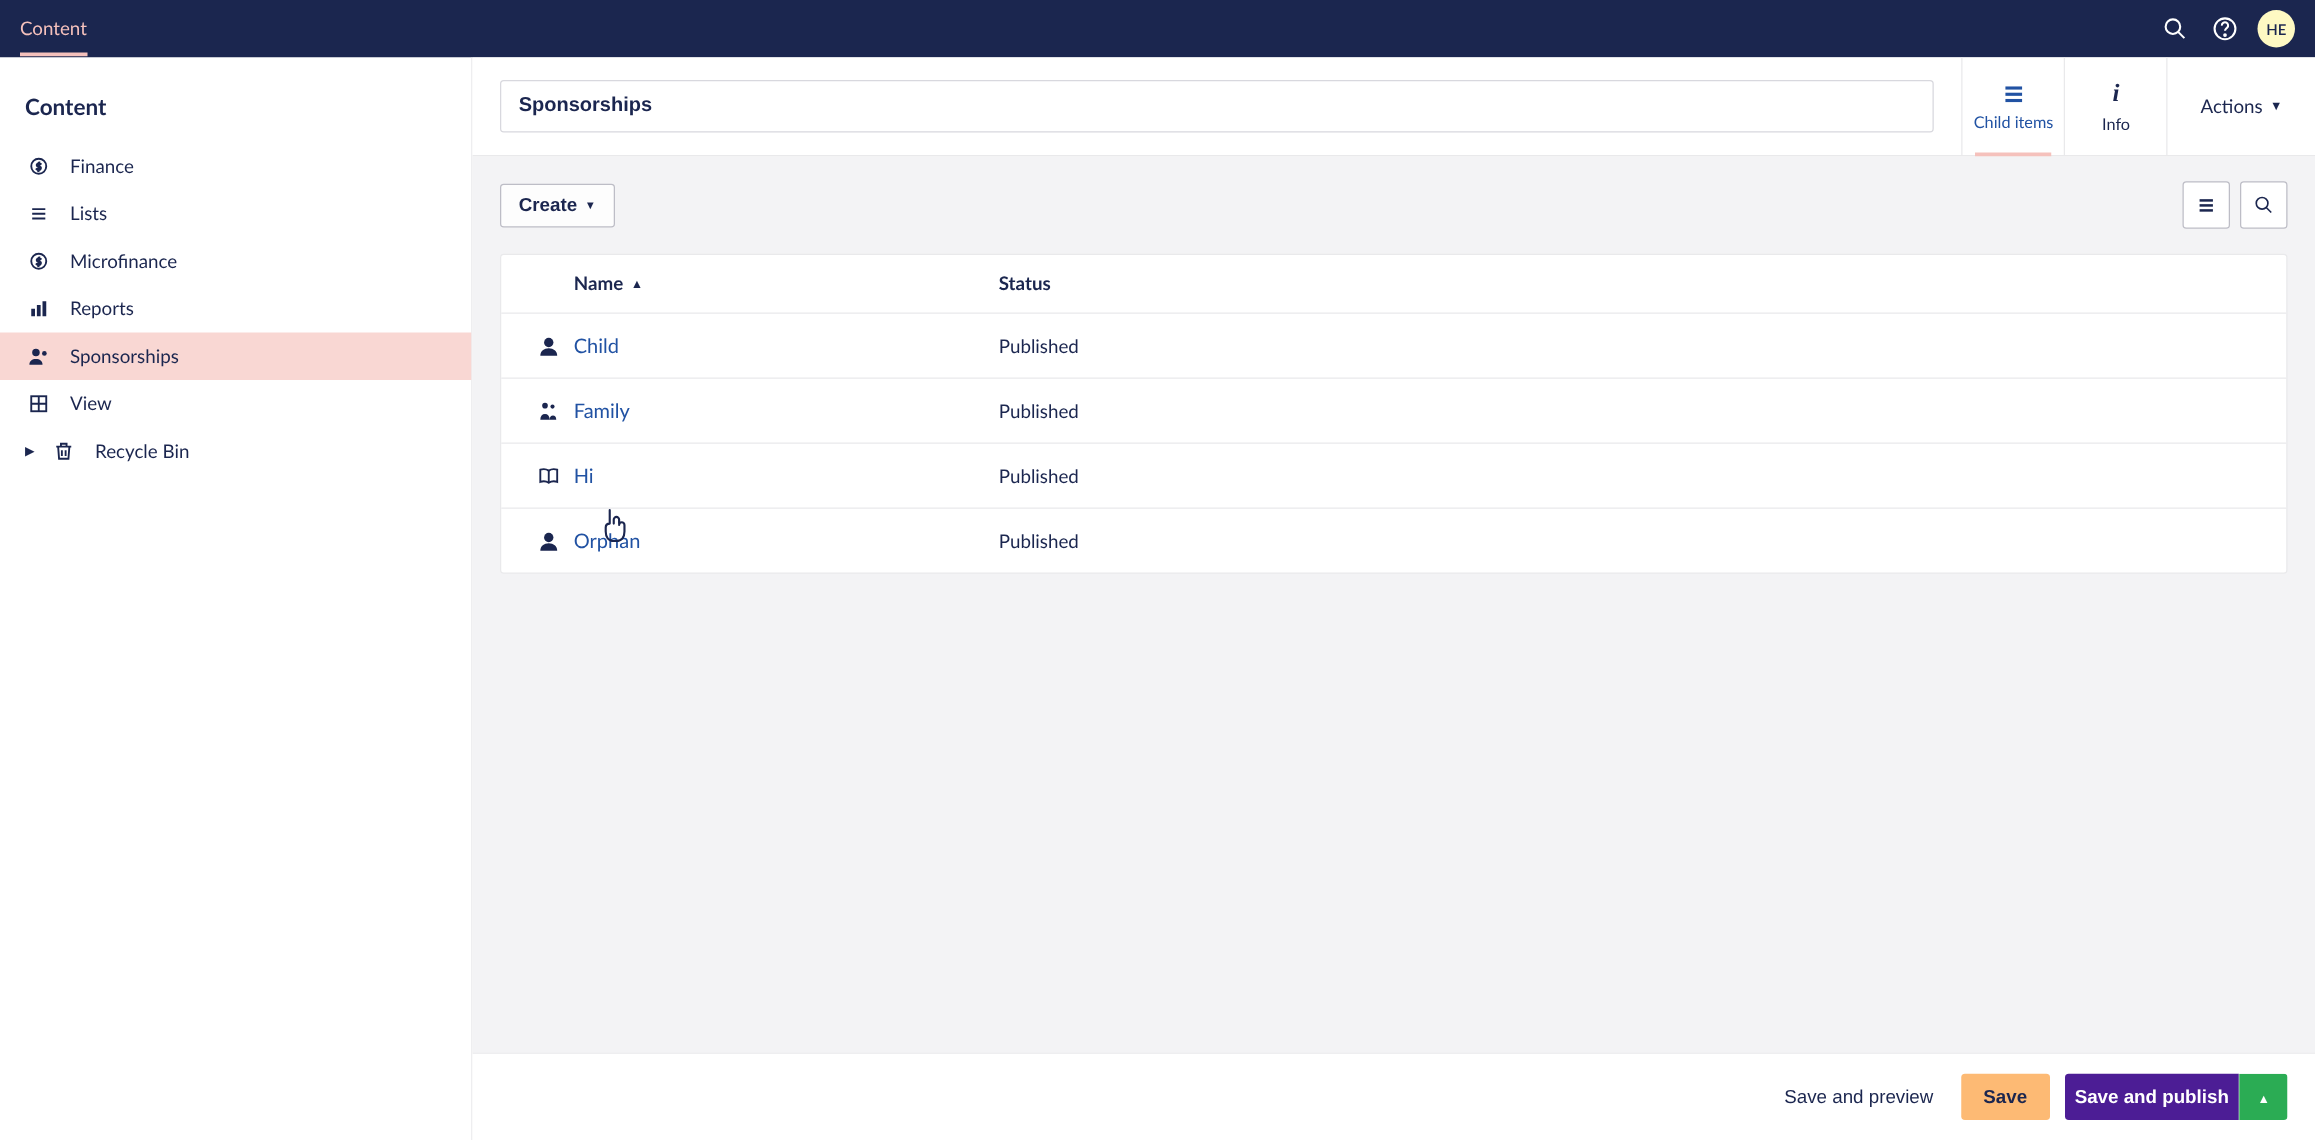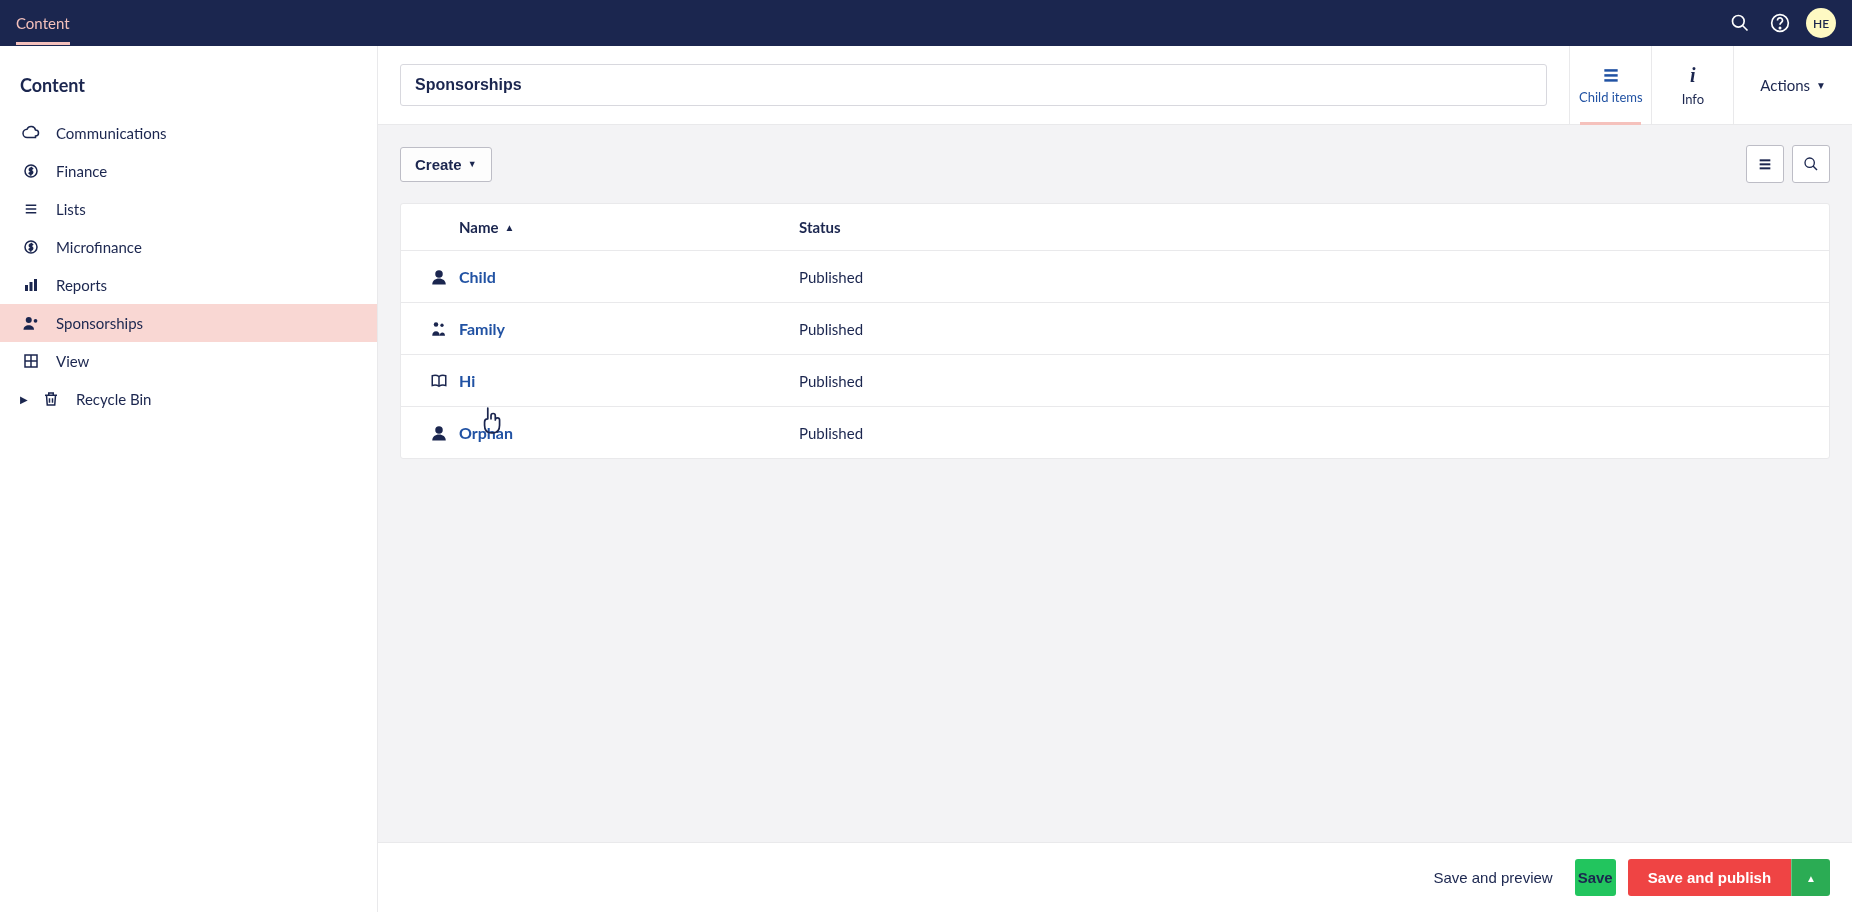--- a/index.html
+++ b/index.html
@@ -37,28 +37,28 @@
   .toolbar-spacer { flex:1; }
   .icon-btn { width:38px; height:38px; border:1px solid #bdbdc6; background:#fff; border-radius:3px; display:flex; align-items:center; justify-content:center; cursor:pointer; margin-left:8px; }
 
   .table { margin:0 22px; background:#fff; border:1px solid #e9e9eb; border-radius:3px; }
   .thead { display:flex; padding:14px 18px 14px 58px; border-bottom:1px solid #e9e9eb; font-weight:700; color:#1b264f; }
   .th-name { width: 340px; display:flex; align-items:center; gap:6px; }
   .th-status { flex:1; }
   .trow { display:flex; align-items:center; padding:16px 18px; border-bottom:1px solid #e9e9eb; cursor:pointer; }
   .trow:last-child { border-bottom:none; }
   .trow-icon { width:40px; display:flex; justify-content:center; color:#1b264f; }
-  .trow-name { width:340px; color:#2152a3; font-weight:700; font-size:16px; }
+  .trow-name { width:340px; color:#2152a3; font-weight:400; font-size:16px; }
   .trow-status { flex:1; color:#1b264f; font-size:15px; }
 
   .footer { margin-top:auto; background:#fff; border-top:1px solid #e9e9eb; padding:16px 22px; display:flex; justify-content:flex-end; align-items:center; gap:12px; }
   .link-btn { background:none; border:none; color:#1b264f; font-size:15px; cursor:pointer; padding:8px 10px; }
-  .btn-grey { background:#22c55e; border:none; border-radius:3px; padding:10px 3px; font-size:15px; font-weight:700; color:#1b264f; cursor:pointer; }
+  .btn-grey { background:#fdba74; border:none; border-radius:3px; padding:10px 18px; font-size:15px; font-weight:700; color:#1b264f; cursor:pointer; }
   .btn-green-group { display:flex; }
-  .btn-green { background:#ef4444; border:none; color:#fff; font-weight:700; font-size:15px; padding:10px 20px; border-radius:3px 0 0 3px; cursor:pointer; }
+  .btn-green { background:#4c1d95; border:none; color:#fff; font-weight:700; font-size:15px; padding:10px 8px; border-radius:3px 0 0 3px; cursor:pointer; }
   .btn-green-caret { background:#2bac54; border:none; border-left:1px solid rgba(255,255,255,0.3); color:#fff; padding:10px 14px; border-radius:0 3px 3px 0; cursor:pointer; }
 
   .cursor-pointer-overlay { position:absolute; left:478px; top:406px; pointer-events:none; font-size:26px; }
 
   svg { display:block; }
 </style>
 </head>
 <body>
 
 <div class="topbar">
@@ -80,28 +80,20 @@
       </svg>
   </div>
   <div class="avatar">HE</div>
 </div>
 
 <div class="layout">
 
   <div class="sidebar">
     <div class="sidebar-heading">Content</div>
 
-    <div class="tree-item">
-      <span class="tree-icon">
-          <svg width="18" height="18" viewBox="0 0 24 24" fill="none" stroke="currentColor" stroke-width="2">
-            <path d="M18 16a4 4 0 000-8 6 6 0 00-11.3-1A5 5 0 007 18h11z"></path>
-          </svg>
-        </span>
-      <span>Communications</span>
-    </div>
     <div class="tree-item">
       <span class="tree-icon">
           <svg width="18" height="18" viewBox="0 0 24 24" fill="none" stroke="currentColor" stroke-width="2">
             <circle cx="12" cy="12" r="8"></circle>
             <text x="12" y="16" font-size="10" text-anchor="middle" fill="currentColor">$</text>
           </svg>
         </span>
       <span>Finance</span>
     </div>
     <div class="tree-item">

